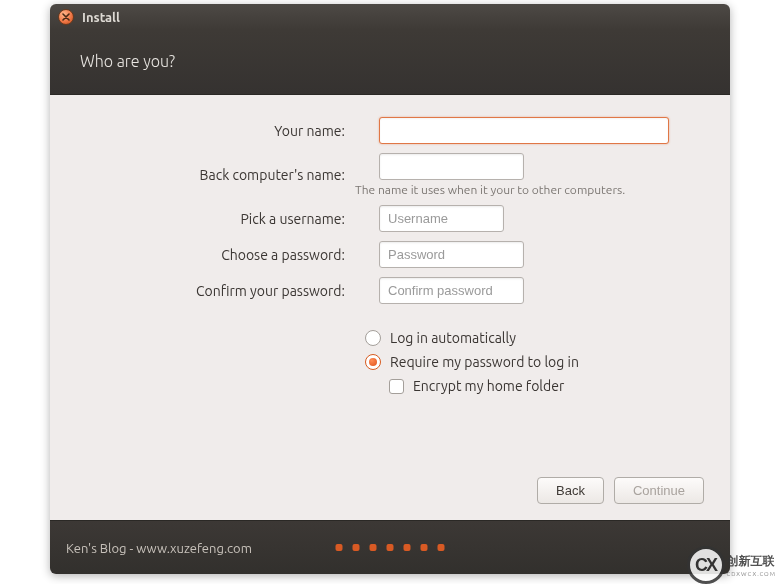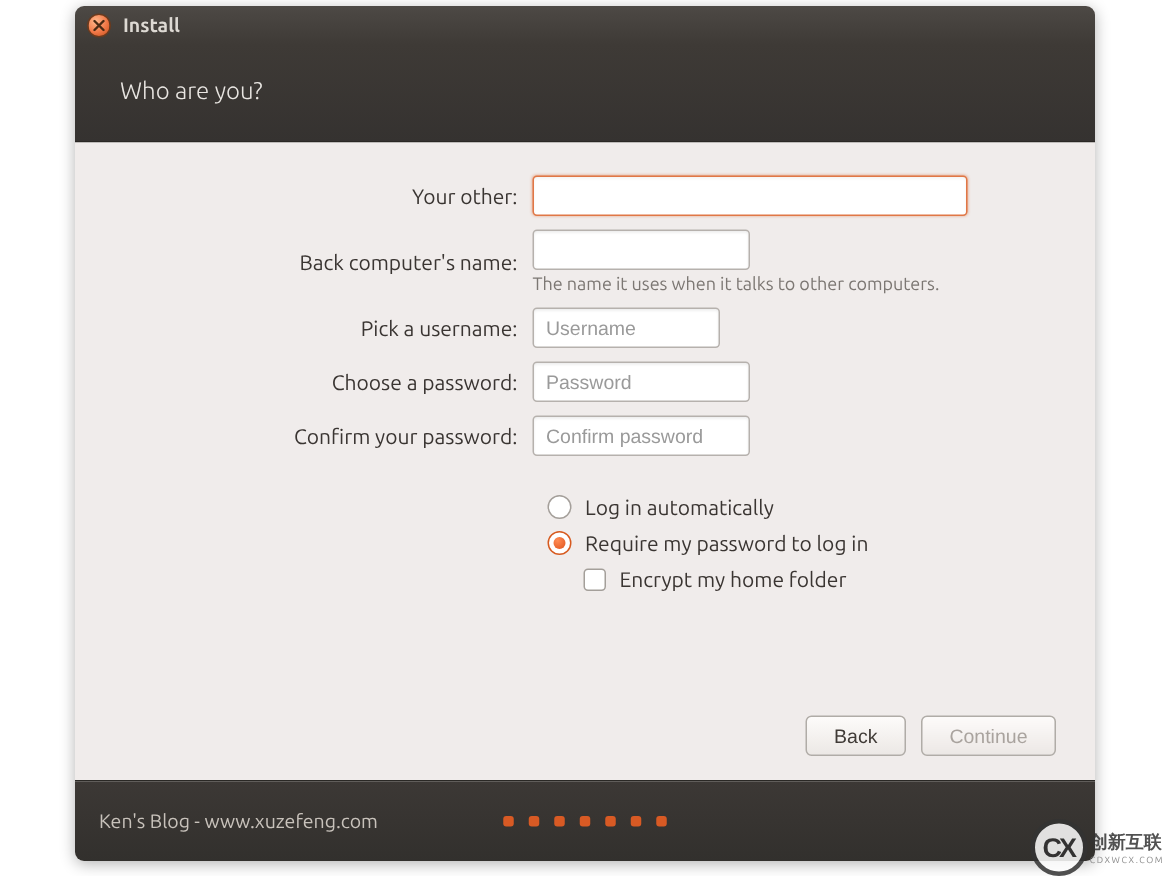--- a/index.html
+++ b/index.html
@@ -82,20 +82,21 @@
     }
     input[type="text"], input[type="password"] {
       border: 1px solid #b6b1ad;
       border-radius: 3px;
       padding: 5px 8px;
       font-size: 13px;
       background: #fff;
       box-shadow: inset 0 1px 2px rgba(0,0,0,0.08);
       color: #555;
       width: 145px;
+      margin-left: 24px;
     }
     input::placeholder { color: #9a9a9a; }
     .input-name {
       width: 290px !important;
       border: 1px solid #e07746 !important;
       box-shadow: 0 0 2px rgba(224,119,70,0.6), inset 0 1px 2px rgba(0,0,0,0.05) !important;
     }
     .hint {
       font-size: 12px;
       color: #7c7773;
@@ -217,31 +218,31 @@
     <span class="win-title">Install</span>
   </div>
 
   <div class="header">
     <h1>Who are you?</h1>
   </div>
 
   <div class="content">
 
     <div class="form-row">
-      <div class="form-label">Your other:</div>
+      <div class="form-label">Your name:</div>
       <div class="form-right">
         <input type="text" class="input-name" style="">
       </div>
     </div>
 
     <div class="form-row">
       <div class="form-label">Back computer's name:</div>
       <div class="form-right">
         <input type="text" style="">
-        <div class="hint">The name it uses when it talks to other computers.</div>
+        <div class="hint">The name it uses when it your to other computers.</div>
       </div>
     </div>
 
     <div class="form-row">
       <div class="form-label">Pick a username:</div>
       <div class="form-right">
         <input type="text" style="width: 125px;" placeholder="Username">
       </div>
     </div>
 

